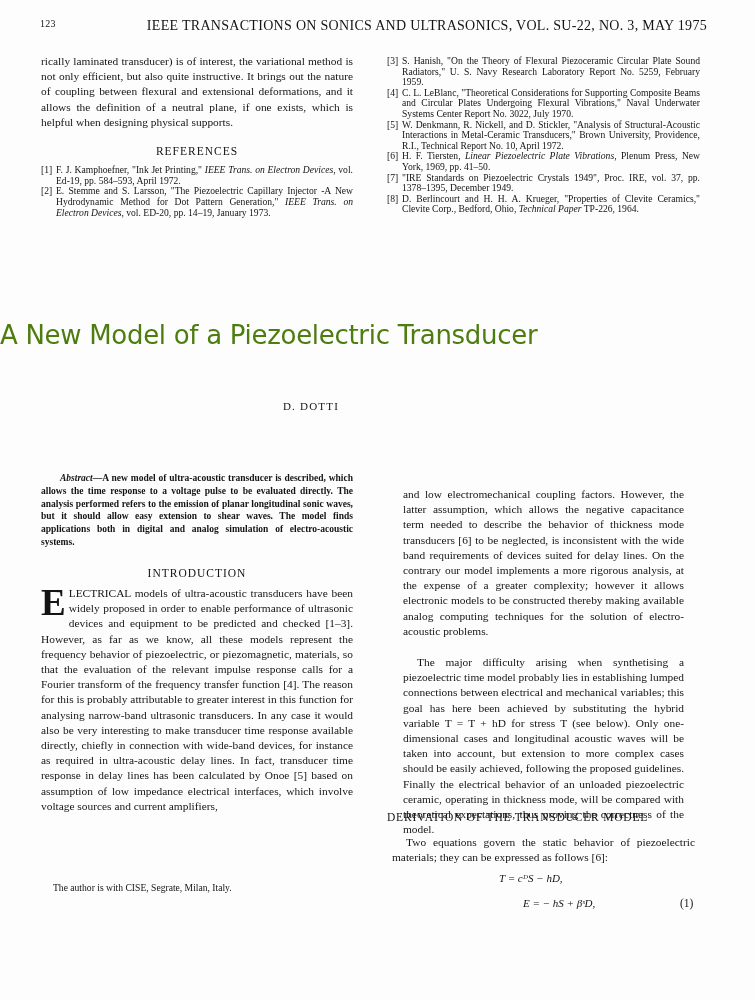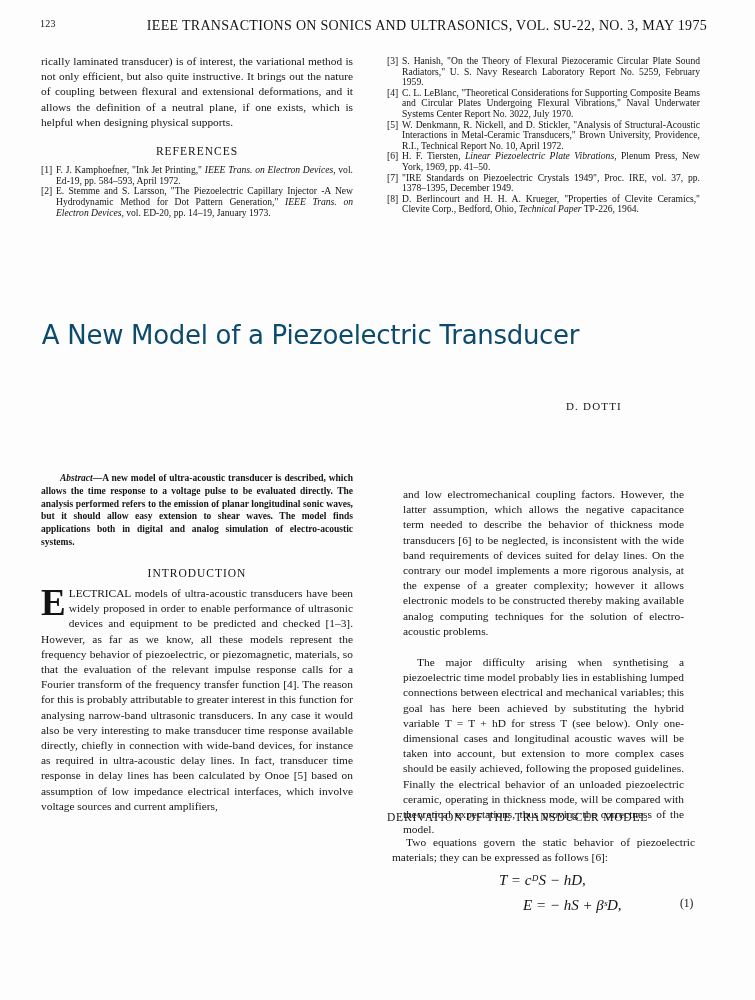--- a/index.html
+++ b/index.html
@@ -10,37 +10,37 @@
     .col { font-size: 11.4px; line-height: 15.2px; text-align: justify; }
     .col-left { left: 41px; width: 312px; }
     .col-right { left: 387px; width: 313px; }
     .cont-para { top: 54px; }
     .cont-para p { margin: 0; }
     .ref-title { text-align: center; font-size: 11.5px; letter-spacing: 1px; margin: 0; }
     .refs { font-size: 9.6px; line-height: 10.6px; text-align: justify; }
     .ref { position: relative; padding-left: 15px; margin: 0; }
     .ref .num { position: absolute; left: 0; top: 0; }
     .ref .it { font-style: italic; }
-    .title { left: 0; width: 621px; top: 318px; text-align: center; font-family: "DejaVu Sans", sans-serif; font-size: 26px; line-height: 35px; letter-spacing: -0.3px; color: #0c4a6e; }
-    .author { left: 0; width: 622px; top: 400px; text-align: right; font-size: 11px; letter-spacing: 1.2px; }
+    .title { left: 0; width: 621px; top: 318px; text-align: left; font-family: "DejaVu Sans", sans-serif; font-size: 26px; line-height: 35px; letter-spacing: -0.3px; color: #4d7c0f; }
+    .author { left: 0; width: 622px; top: 400px; text-align: center; font-size: 11px; letter-spacing: 1.2px; }
     .abstract { left: 41px; width: 312px; top: 472px; font-size: 9.5px; line-height: 12.8px; font-weight: bold; text-align: justify; text-indent: 19px; }
     .abstract .lead { font-style: italic; }
     .section-title { text-align: center; font-size: 11.5px; letter-spacing: 1px; }
     .intro-title { left: 41px; width: 312px; top: 567px; }
     .intro { left: 41px; width: 312px; top: 586px; }
     .intro p { margin: 0; }
     .dropcap { float: left; font-size: 37px; line-height: 28px; margin: 3px 3px 0 0; font-weight: bold; }
     .footnote { left: 41px; width: 312px; top: 883px; font-size: 9.6px; line-height: 10.8px; text-align: justify; }
     .footnote p { margin: 0; text-indent: 12px; }
     .right-body { top: 471px; }
     .right-body p { margin: 16px; }
     .right-body p.indent { text-indent: 14px; }
     .deriv-title { left: 387px; width: 313px; top: 811px; font-size: 11.5px; letter-spacing: 0.8px; text-align: left; }
     .deriv { top: 830px; }
-    .eq { position: absolute; font-style: italic; font-size: 15px; }
+    .eq { position: absolute; font-style: italic; font-size: 11px; }
     .eq1 { left: 499px; top: 872px; }
     .eq2 { left: 499px; top: 897px; margin-left: 24px; }
     .eqnum { left: 680px; top: 897px; font-size: 11.5px; }
   </style>
 </head>
 <body>
 
 <div class="abs header-num">123</div>
 <div class="abs header-journal">IEEE TRANSACTIONS ON SONICS AND ULTRASONICS, VOL. SU-22, NO. 3, MAY 1975</div>
 
@@ -68,20 +68,21 @@
 <div class="abs author">D. DOTTI</div>
 
 <div class="abs abstract"><span class="lead">Abstract</span><span>—A new model of ultra-acoustic transducer is described, which allows the time response to a voltage pulse to be evaluated directly. The analysis performed refers to the emission of planar longitudinal sonic waves, but it should allow easy extension to shear waves. The model finds applications both in digital and analog simulation of electro-acoustic systems.</span></div>
 
 <div class="abs section-title intro-title">INTRODUCTION</div>
 <div class="abs col intro">
   <p><span class="dropcap">E</span><span>LECTRICAL models of ultra-acoustic transducers have been widely proposed in order to enable performance of ultrasonic devices and equipment to be predicted and checked [1–3]. However, as far as we know, all these models represent the frequency behavior of piezoelectric, or piezomagnetic, materials, so that the evaluation of the relevant impulse response calls for a Fourier transform of the frequency transfer function [4]. The reason for this is probably attributable to greater interest in this function for analysing narrow-band ultrasonic transducers. In any case it would also be very interesting to make transducer time response available directly, chiefly in connection with wide-band devices, for instance as required in ultra-acoustic delay lines. In fact, transducer time response in delay lines has been calculated by Onoe [5] based on assumption of low impedance electrical interfaces, which involve voltage sources and current amplifiers,</span></p>
 </div>
 
 <div class="abs footnote">
+  <p>The author is with CISE, Segrate, Milan, Italy.</p>
 </div>
 
 <div class="abs col col-right right-body">
   <p>and low electromechanical coupling factors. However, the latter assumption, which allows the negative capacitance term needed to describe the behavior of thickness mode transducers [6] to be neglected, is inconsistent with the wide band requirements of devices suited for delay lines. On the contrary our model implements a more rigorous analysis, at the expense of a greater complexity; however it allows electronic models to be constructed thereby making available analog computing techniques for the solution of electro-acoustic problems.</p>
   <p class="indent">The major difficulty arising when synthetising a piezoelectric time model probably lies in establishing lumped connections between electrical and mechanical variables; this goal has here been achieved by substituting the hybrid variable T = T + hD for stress T (see below). Only one-dimensional cases and longitudinal acoustic waves will be taken into account, but extension to more complex cases should be easily achieved, following the proposed guidelines. Finally the electrical behavior of an unloaded piezoelectric ceramic, operating in thickness mode, will be compared with theoretical expectations, thus proving the correctness of the model.</p>
 </div>
 
 <div class="abs deriv-title">DERIVATION OF THE TRANSDUCER MODEL</div>
 <div class="abs col col-right deriv">
   <p style="margin:5px;text-indent:14px;font-family:Liberation Serif, serif;">Two equations govern the static behavior of piezoelectric materials; they can be expressed as follows [6]:</p>

